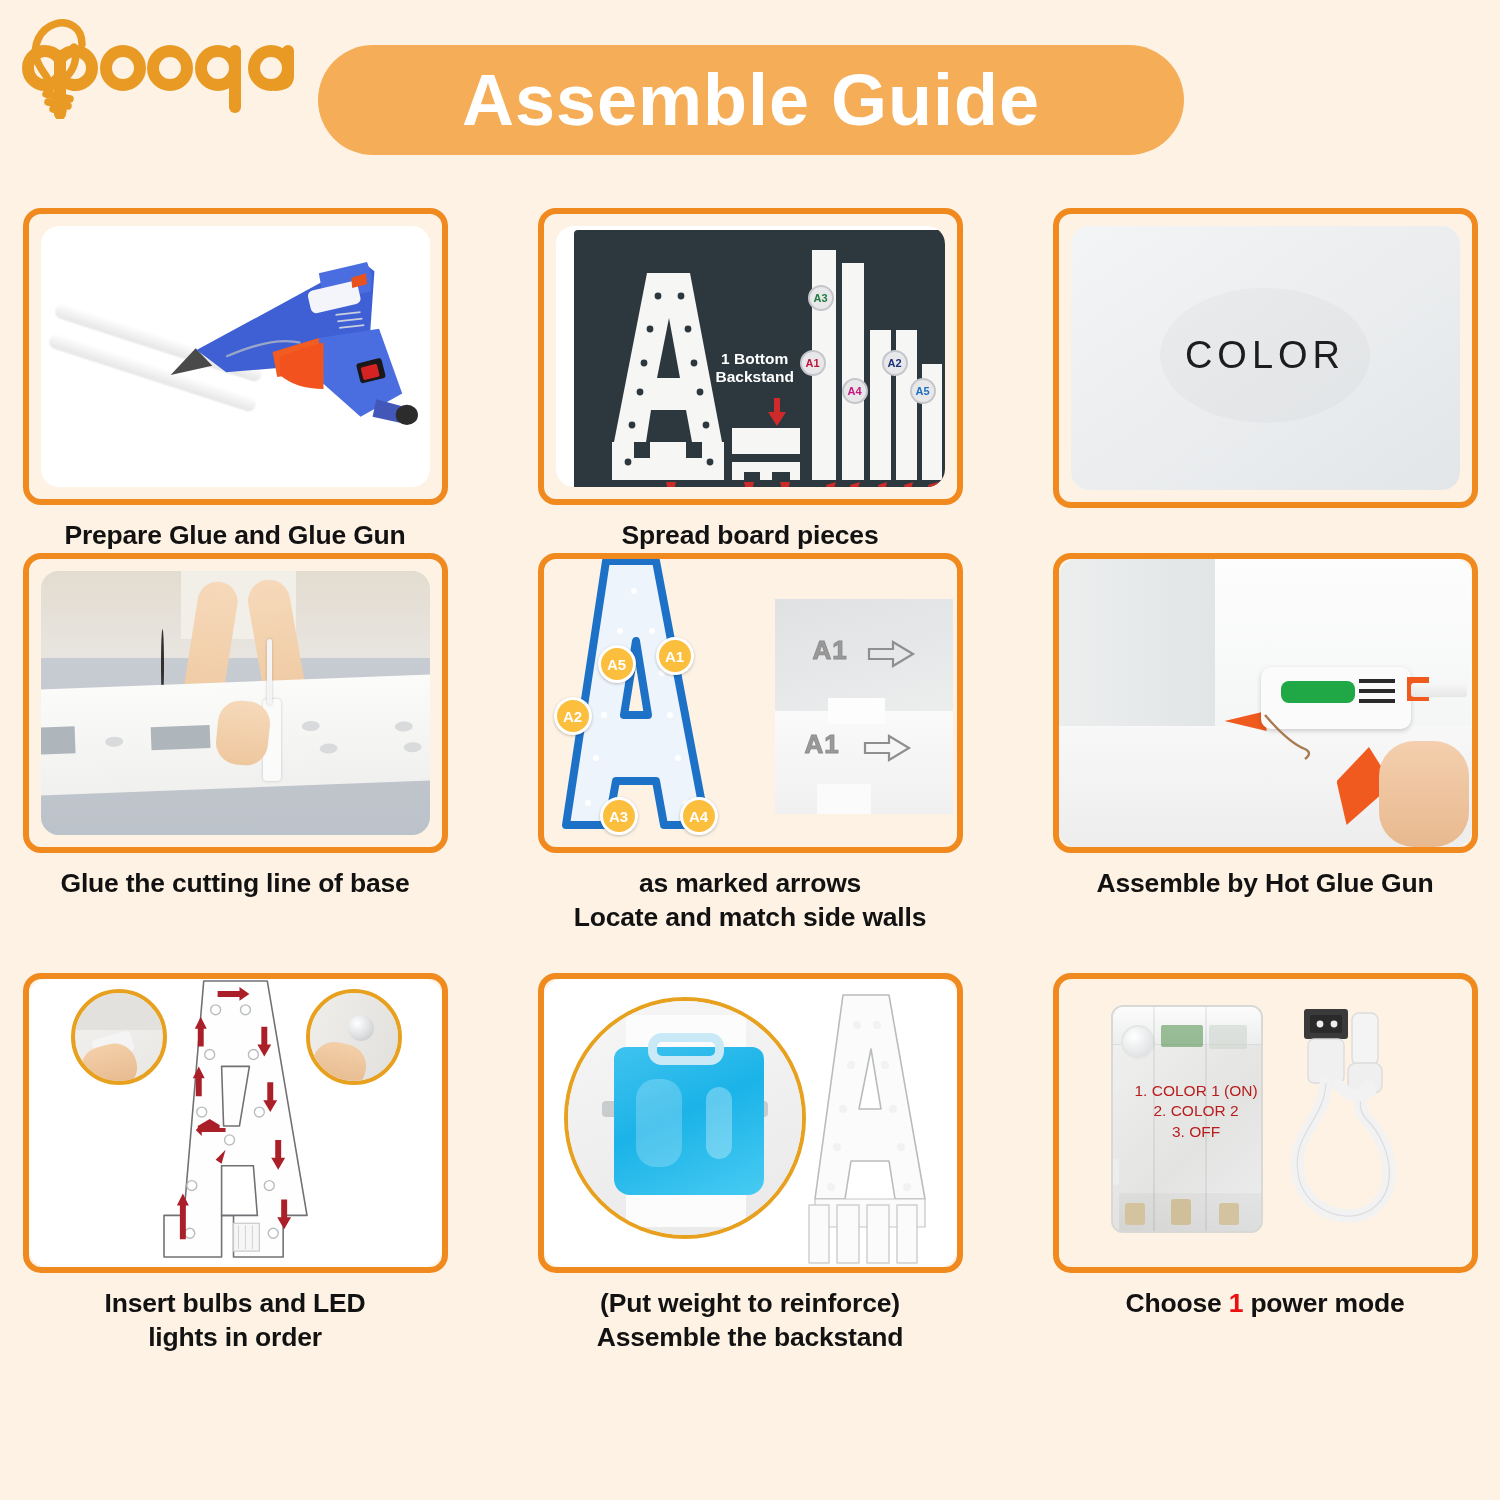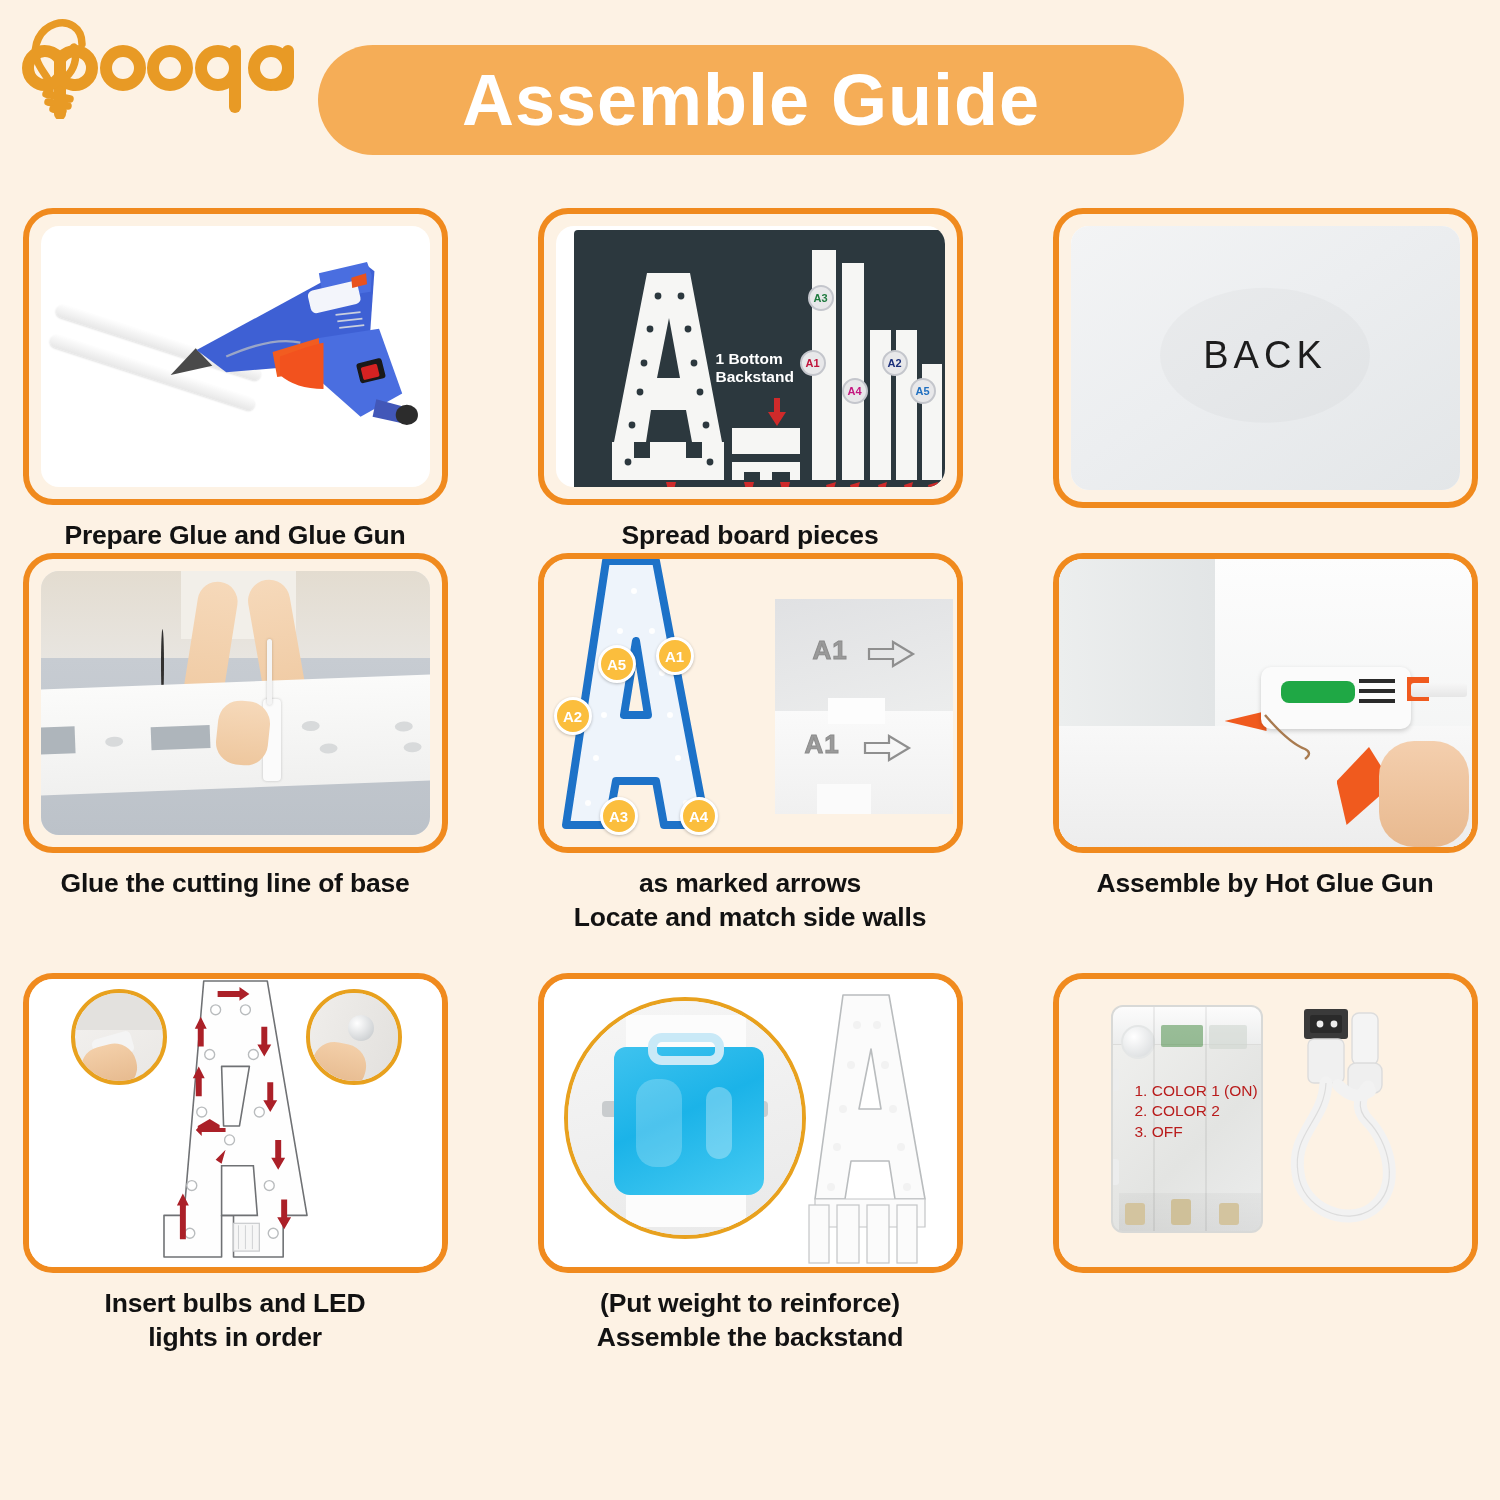--- a/index.html
+++ b/index.html
@@ -38,25 +38,26 @@
     justify-content: center;
   }
   .cell { display: flex; flex-direction: column; align-items: center; }
   .cell.r1 .panel { height: 300px; }
   .cell.r2 .panel { height: 300px; }
   .cell.r3 .panel { height: 300px; }
 
   .panel {
     width: 425px;
     border: 6px solid #f08a1e;
-    border-radius: 30px;
+    border-radius: 18px;
     background: #fdf2e4;
     padding: 22px;
     position: relative;
     overflow: hidden;
+    text-align: center;
   }
   .photo {
     position: absolute; inset: 12px;
     border-radius: 18px;
     overflow: hidden;
     background: #ffffff;
   }
   .caption {
     margin-top: 14px;
     text-align: center;
@@ -321,21 +322,21 @@
         </div>
       </div>
       <div class="caption">Spread board pieces</div>
     </div>
 
     <div class="cell r1">
       <div class="panel">
         <div class="photo">
           <div class="backboard"></div>
           <div class="backoval"></div>
-          <div class="backtext">BACK</div>
+          <div class="backtext">COLOR</div>
         </div>
       </div>
     </div>
 
     <div class="cell r2">
       <div class="panel">
         <div class="photo">
           <div class="scene4">
             <div class="s4wall"></div>
             <div class="s4table"></div>
@@ -582,16 +583,19 @@
               <circle cx="58" cy="23" r="3.4" fill="#ededed"></circle>
             <rect x="32" y="38" width="36" height="44" rx="6" fill="#f0f0f0" stroke="#dcdcdc" stroke-width="1.4"></rect>
             <rect x="76" y="12" width="26" height="52" rx="7" fill="#f4f4f4" stroke="#dcdcdc" stroke-width="1.4"></rect>
             <rect x="72" y="62" width="34" height="30" rx="8" fill="#efefef" stroke="#dcdcdc" stroke-width="1.4"></rect>
             <path d="M50 82 C48 120 16 132 22 172 C26 208 70 226 96 208 C126 186 112 140 92 120 C78 106 86 92 92 86" fill="none" stroke="#f2f2f2" stroke-width="13" stroke-linecap="round"></path>
             <path d="M50 82 C48 120 16 132 22 172 C26 208 70 226 96 208 C126 186 112 140 92 120 C78 106 86 92 92 86" fill="none" stroke="#dcdcdc" stroke-width="1.2"></path>
             <path d="M62 84 C76 98 84 96 94 90" fill="none" stroke="#f2f2f2" stroke-width="12" stroke-linecap="round"></path>
           </svg>
         </div>
       </div>
+      <div class="caption">
+        <span>Choose </span><span class="hl">1</span><span> power mode</span>
+      </div>
     </div>
 
   </div>
 </div>
 
 </body></html>

